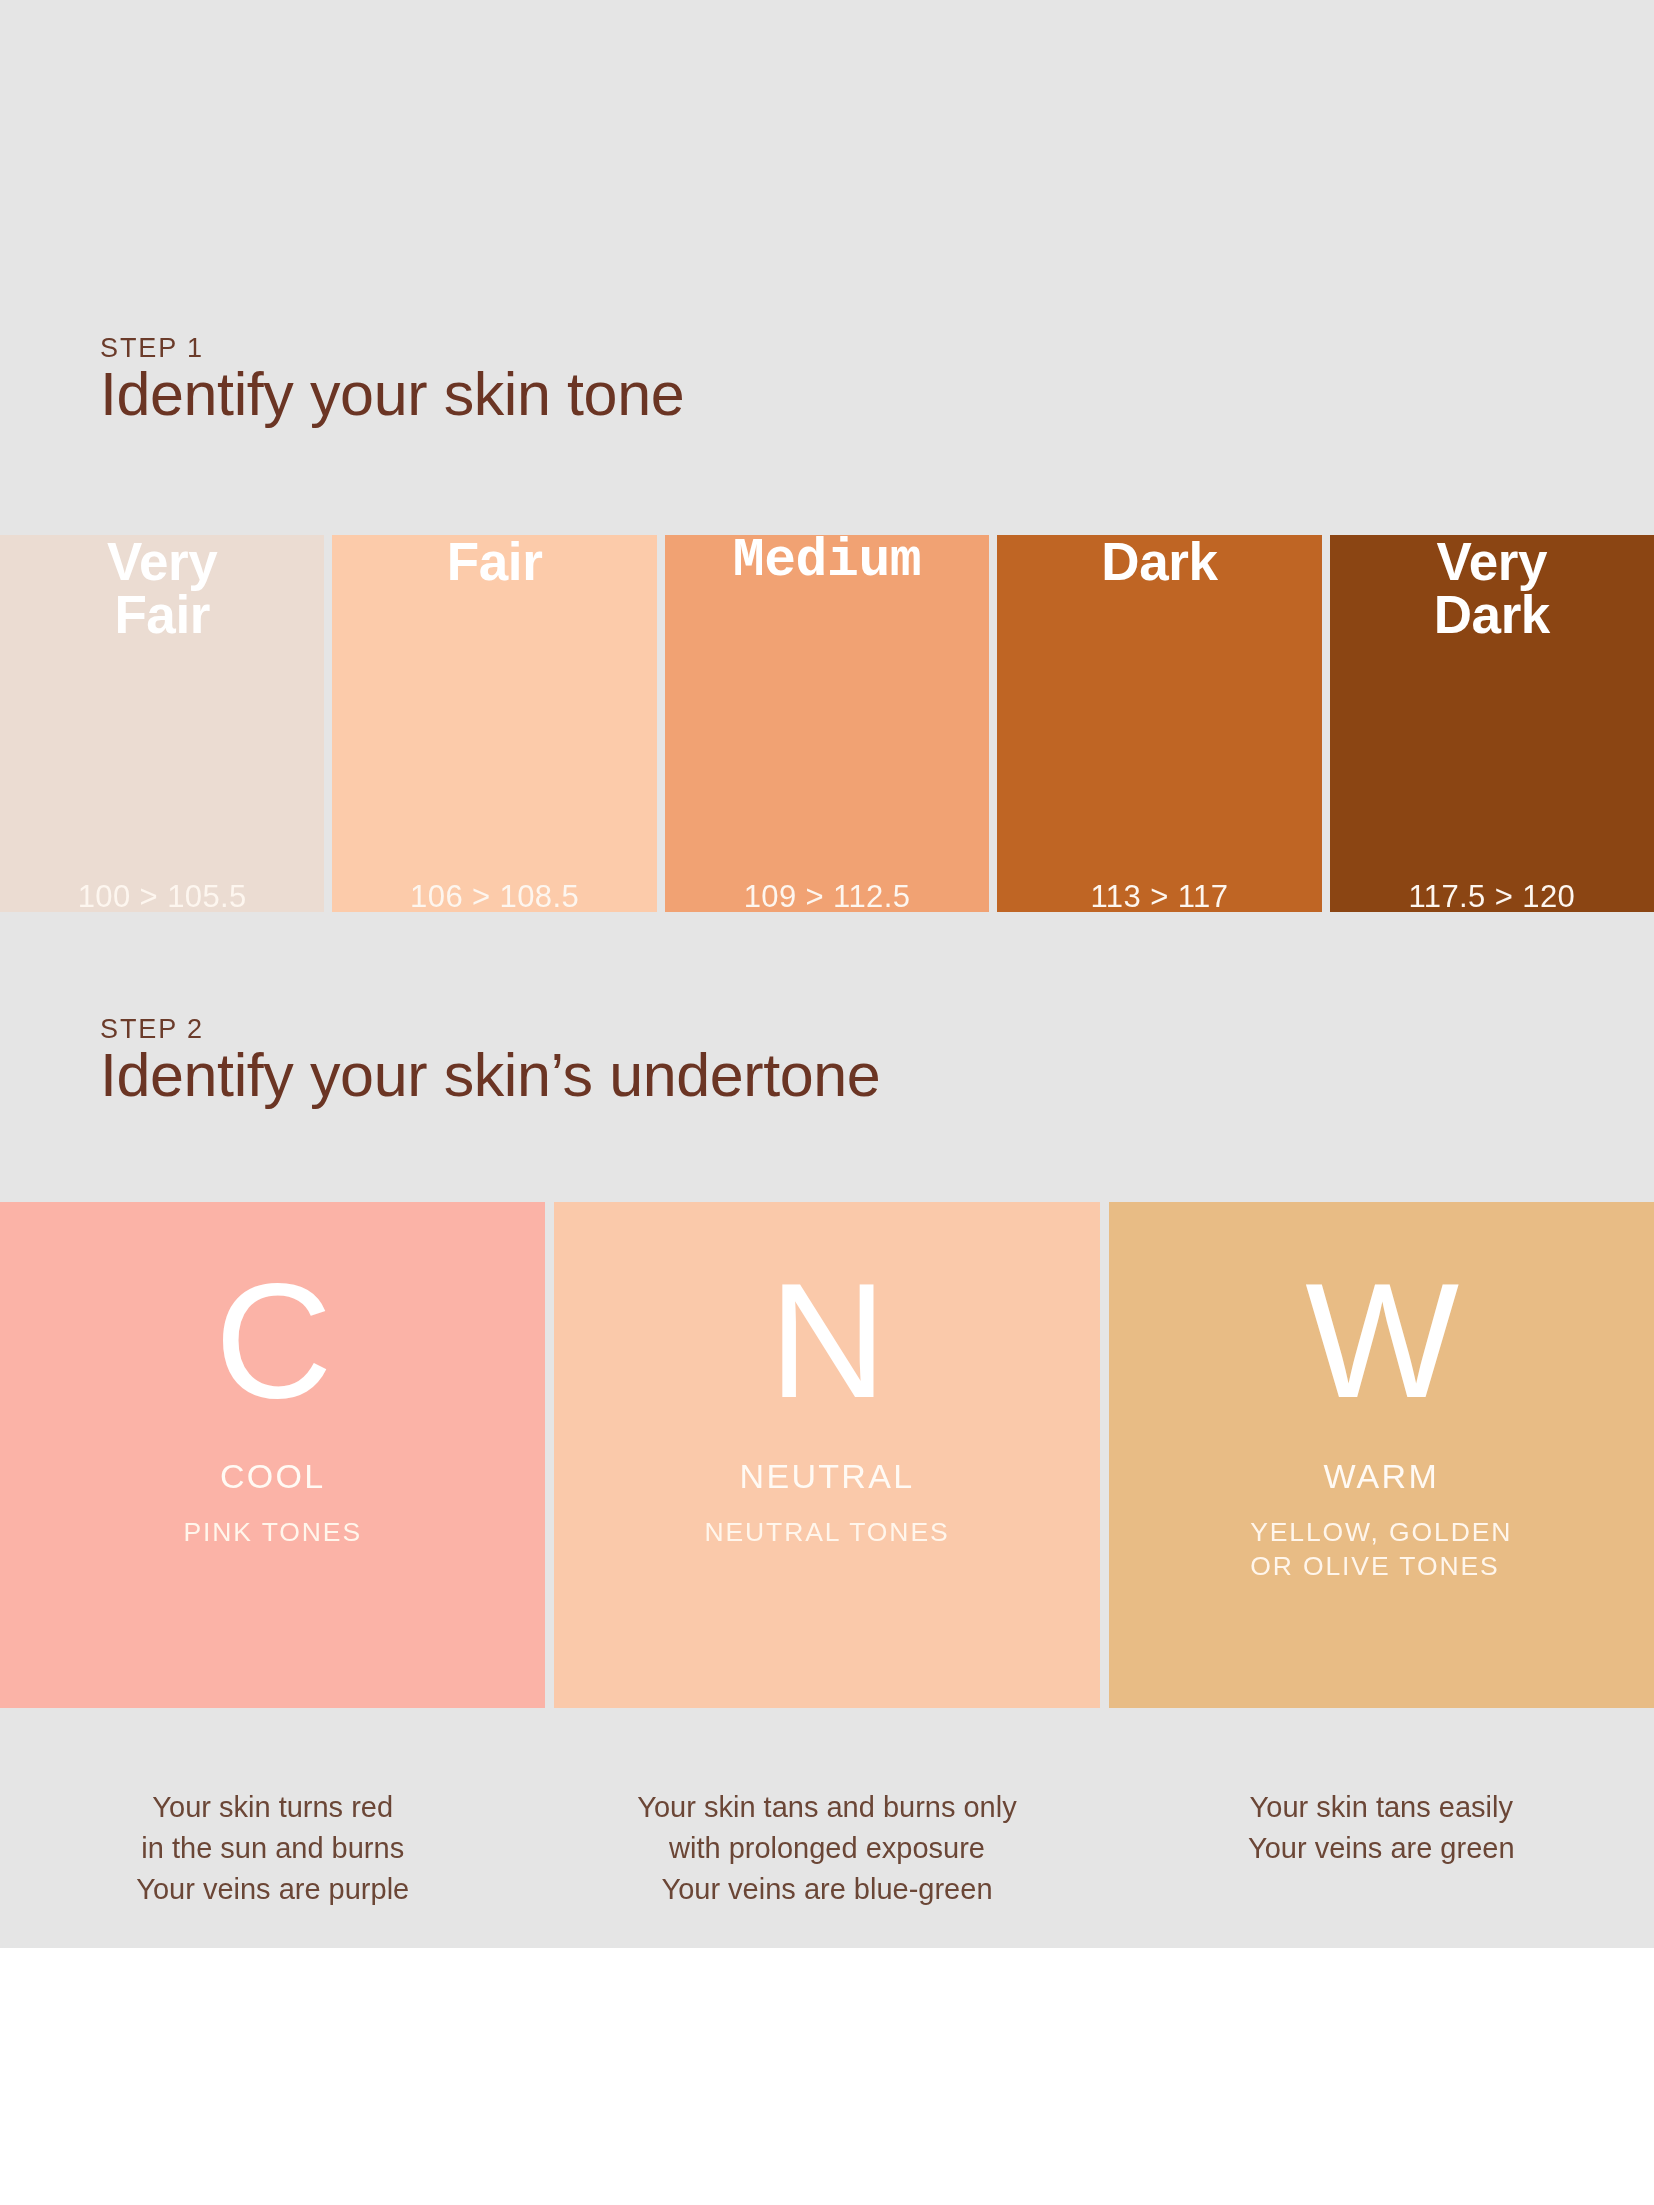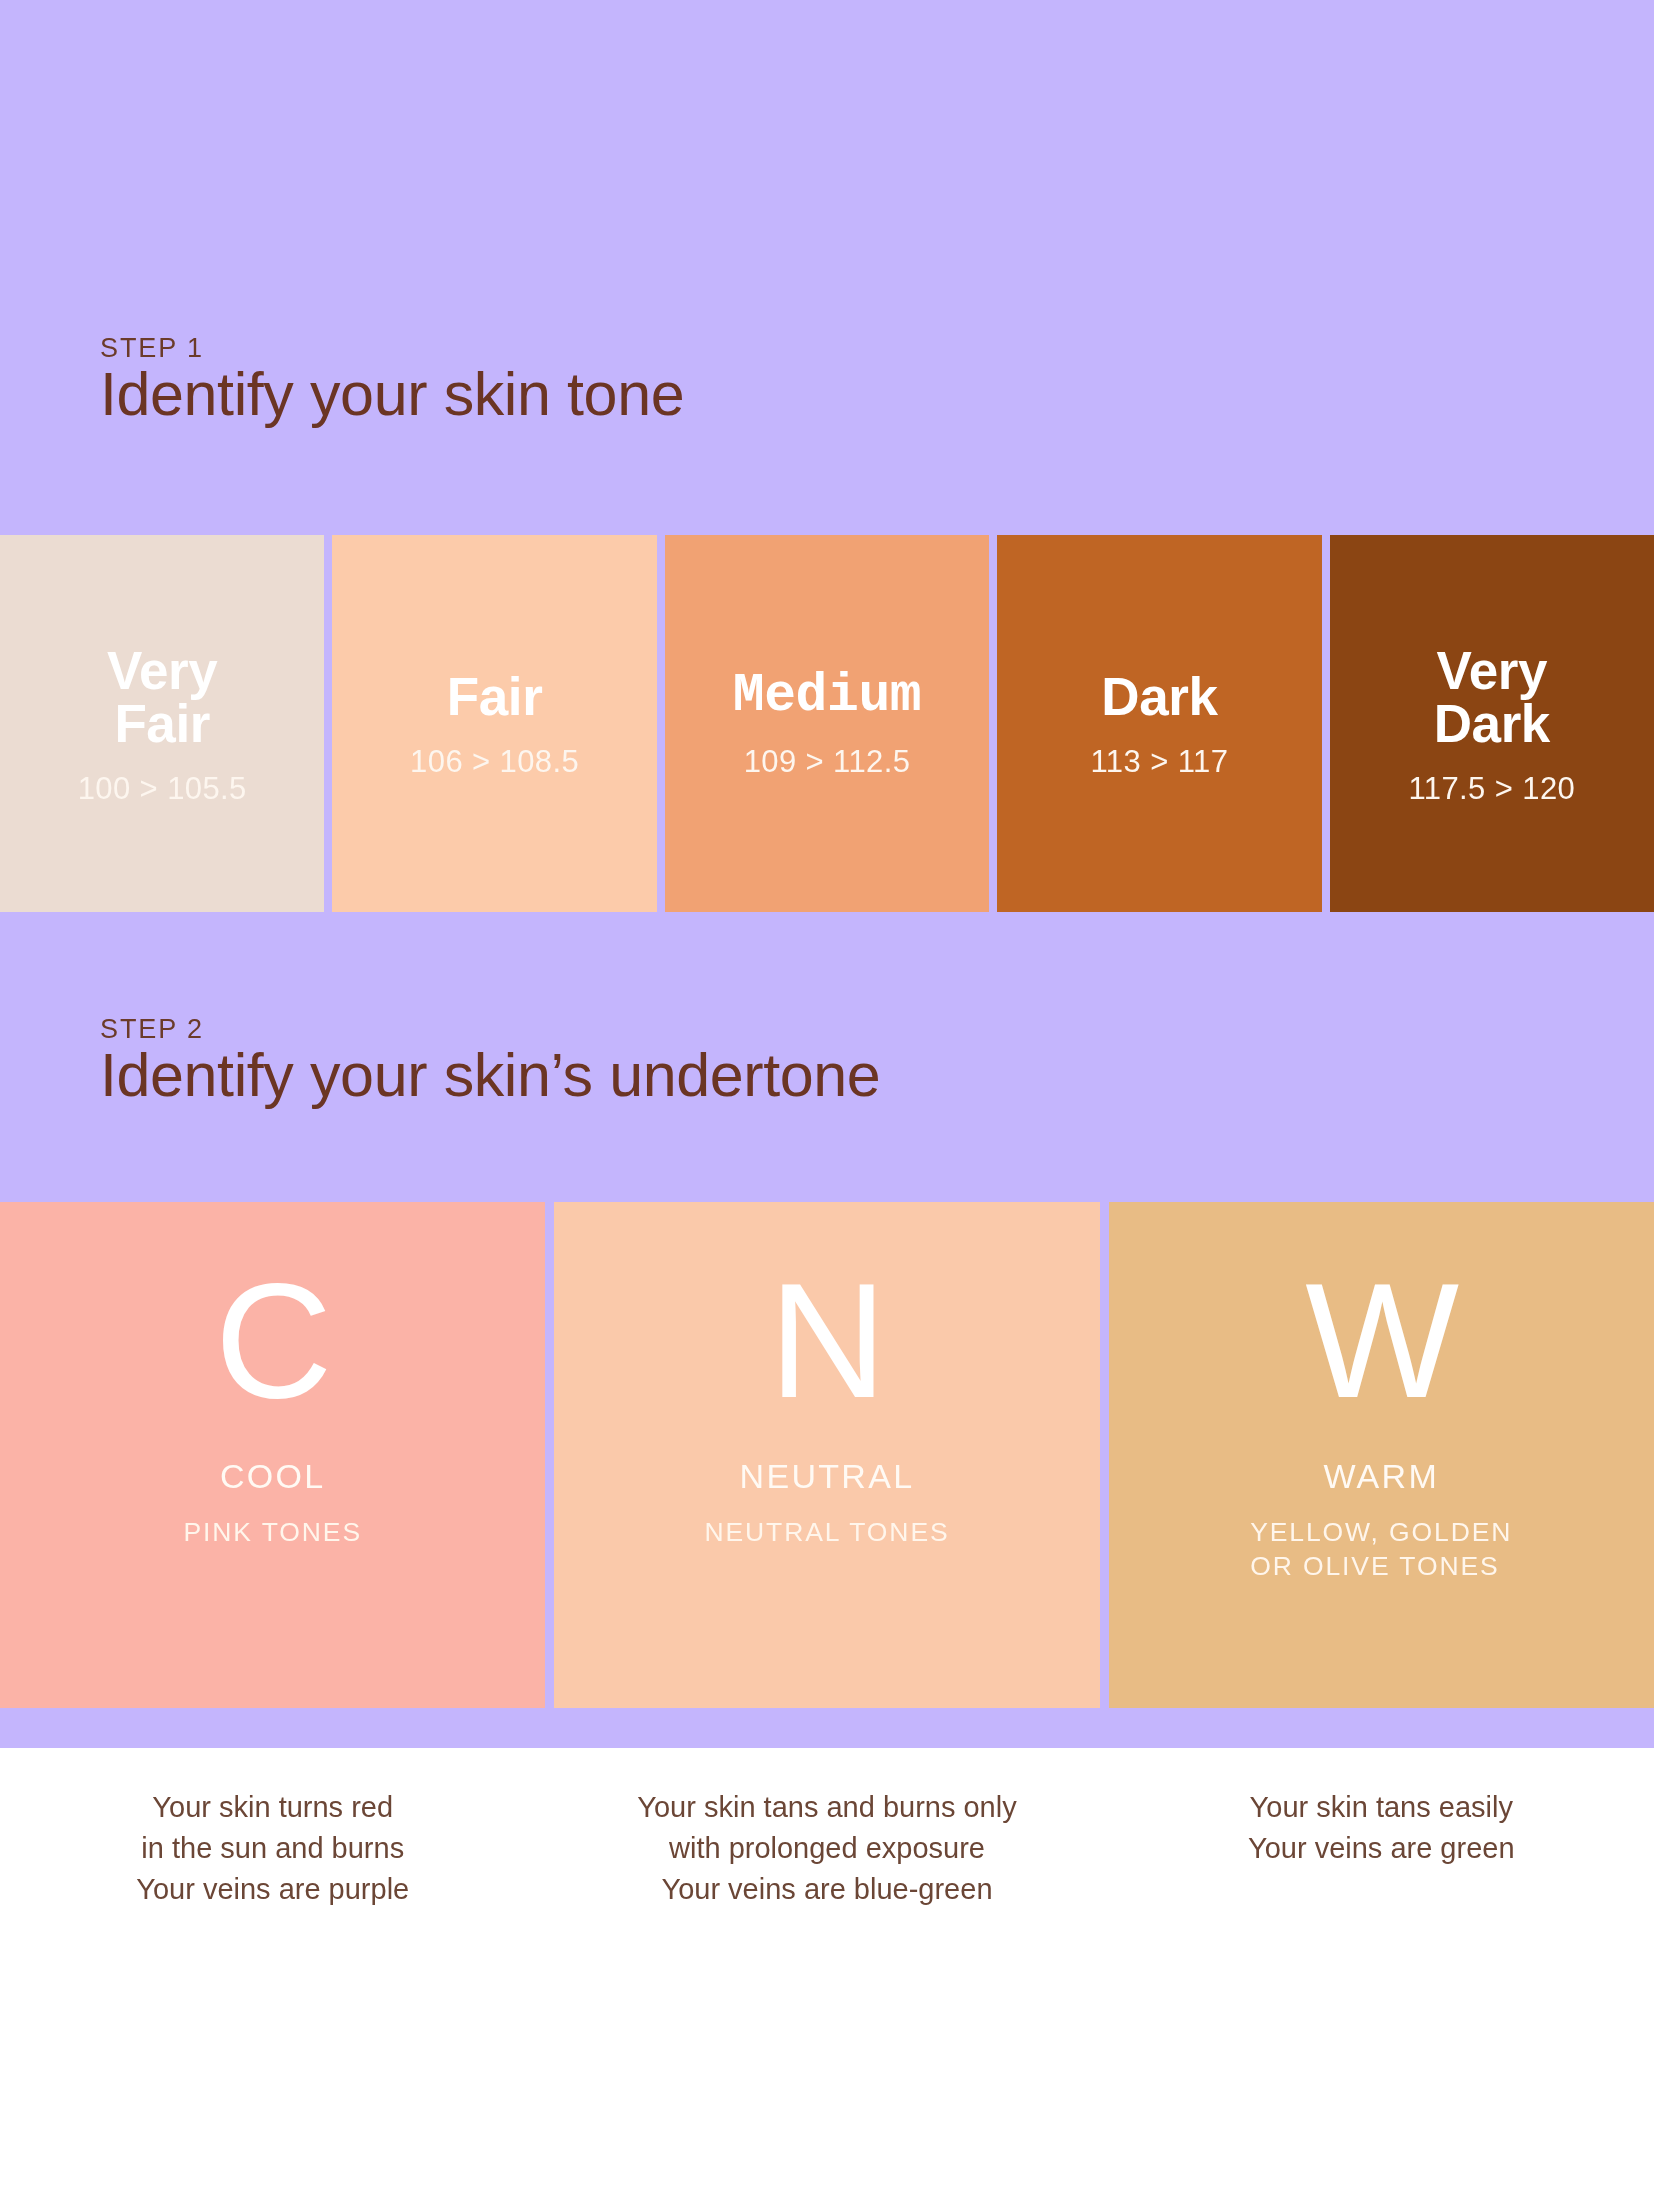--- a/index.html
+++ b/index.html
@@ -2,21 +2,21 @@
 <html style="font-size:14px"><head>
 <meta charset="utf-8">
 <style>
   * { margin:0; padding:0; box-sizing:border-box; }
   html, body {
     width:1654px; height:2206px;
     background:#ffffff;
     font-family:"Liberation Sans", sans-serif;
     overflow:hidden;
   }
-  .page { position:relative; width:1654px; height:1748px; background:#c4b5fd; }
+  .page { position:relative; width:1654px; height:1948px; background:#e5e5e5; }
 
   
   .step-block { position:absolute; left:100px; }
   .step-label {
     font-size:27px;
     letter-spacing:1.9px;
     color:#6b3b2a;
     font-weight:400;
     line-height:1;
     white-space:nowrap;
@@ -40,21 +40,21 @@
     width:1654px; height:377px;
     display:flex;
     gap:8px;
   }
   .tone-swatch {
     flex:1 1 0;
     position:relative;
     display:flex;
     flex-direction:column;
     align-items:center;
-    justify-content:center;
+    justify-content:space-between;
   }
   .tone-name {
     color:#ffffff;
     font-weight:700;
     font-size:53px;
     line-height:1.0;
     text-align:center;
     letter-spacing:-0.4px;
   }
   .tone-range {

